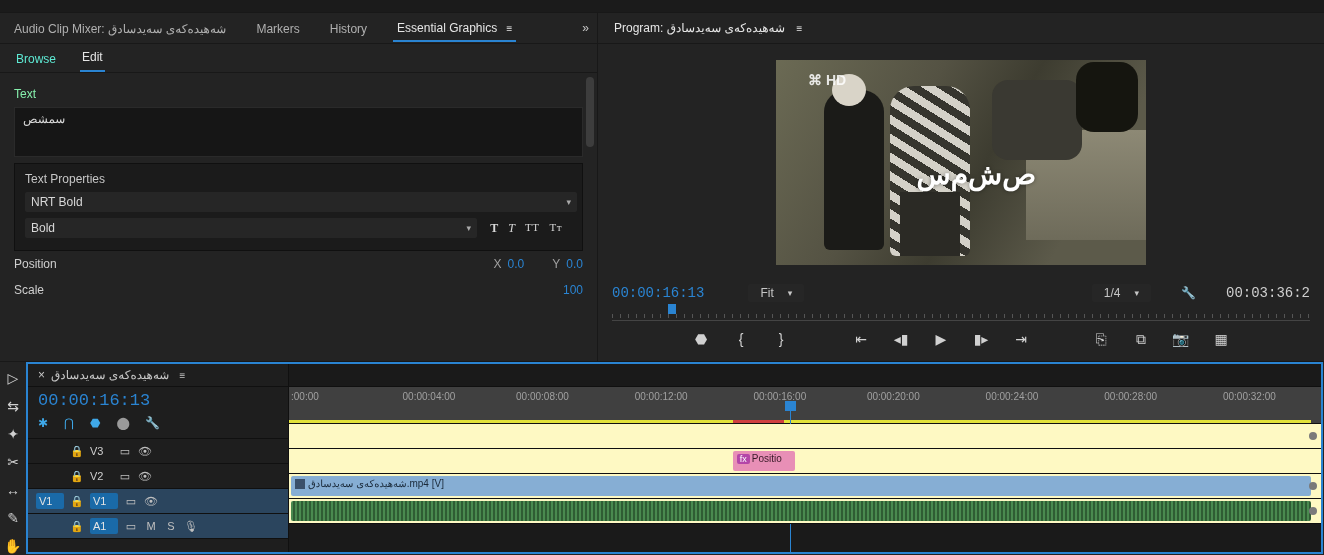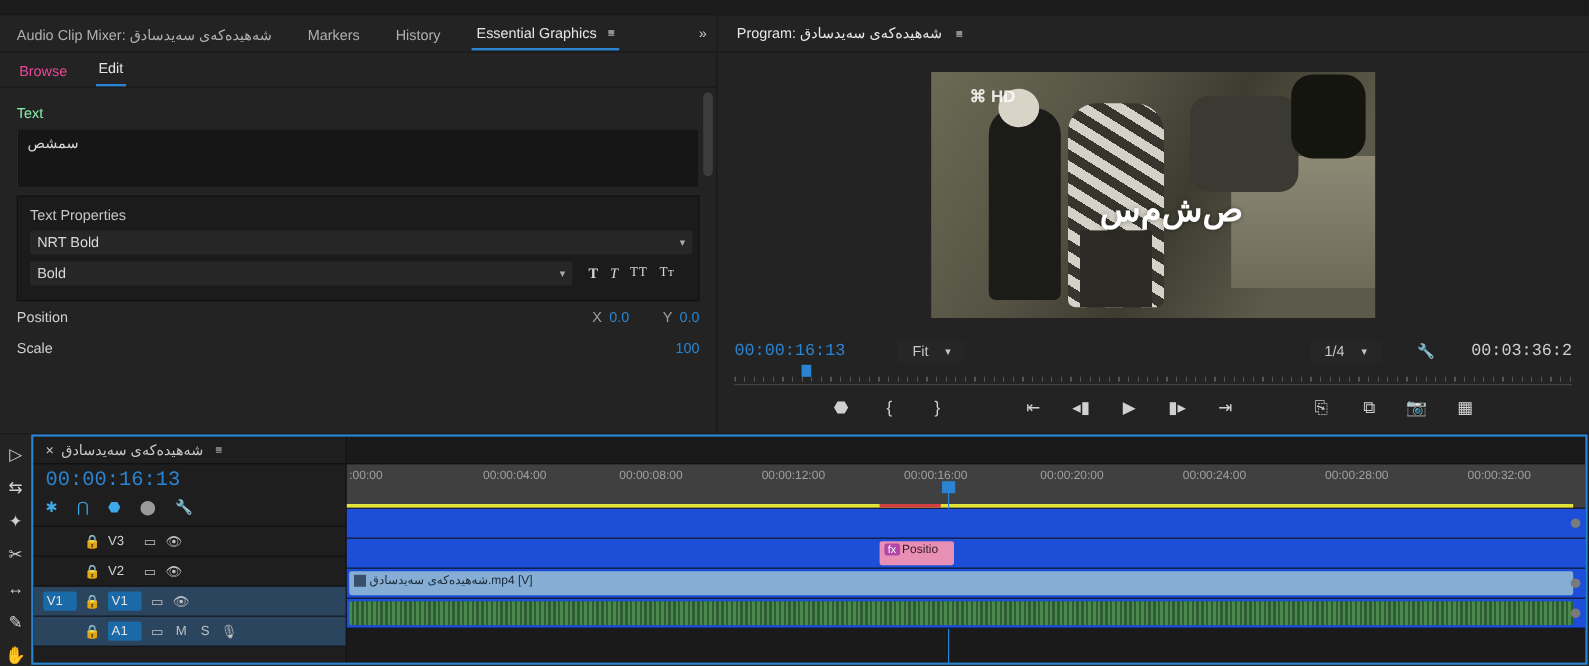--- a/index.html
+++ b/index.html
@@ -75,21 +75,21 @@
 
   .sub-tabs {
     height: 28px;
     display: flex;
     align-items: flex-end;
     padding: 0 14px;
     gap: 22px;
     border-bottom: 1px solid #181818;
   }
   .sub-tabs .stab {
-    color: #ec4899;
+    color: #5eead4;
     padding: 6px 2px;
     cursor: pointer;
   }
   .sub-tabs .stab.active {
     color: #e6e6e6;
     border-bottom: 2px solid #2a84d2;
   }
 
   .scroll-area {
     flex: 1;
@@ -466,21 +466,21 @@
     position: absolute;
     top: 0; left: -5px;
     width: 11px; height: 10px;
     background: #2a84d2;
   }
 
   .lane {
     height: 24px;
     position: relative;
     border-bottom: 1px solid #101010;
-    background: #1d4ed8;
+    background: #fef9c3;
   }
   .clip {
     position: absolute;
     top: 2px; bottom: 2px;
     border-radius: 2px;
     overflow: hidden;
     font-size: 10px;
     padding: 2px 4px;
     box-sizing: border-box;
   }

